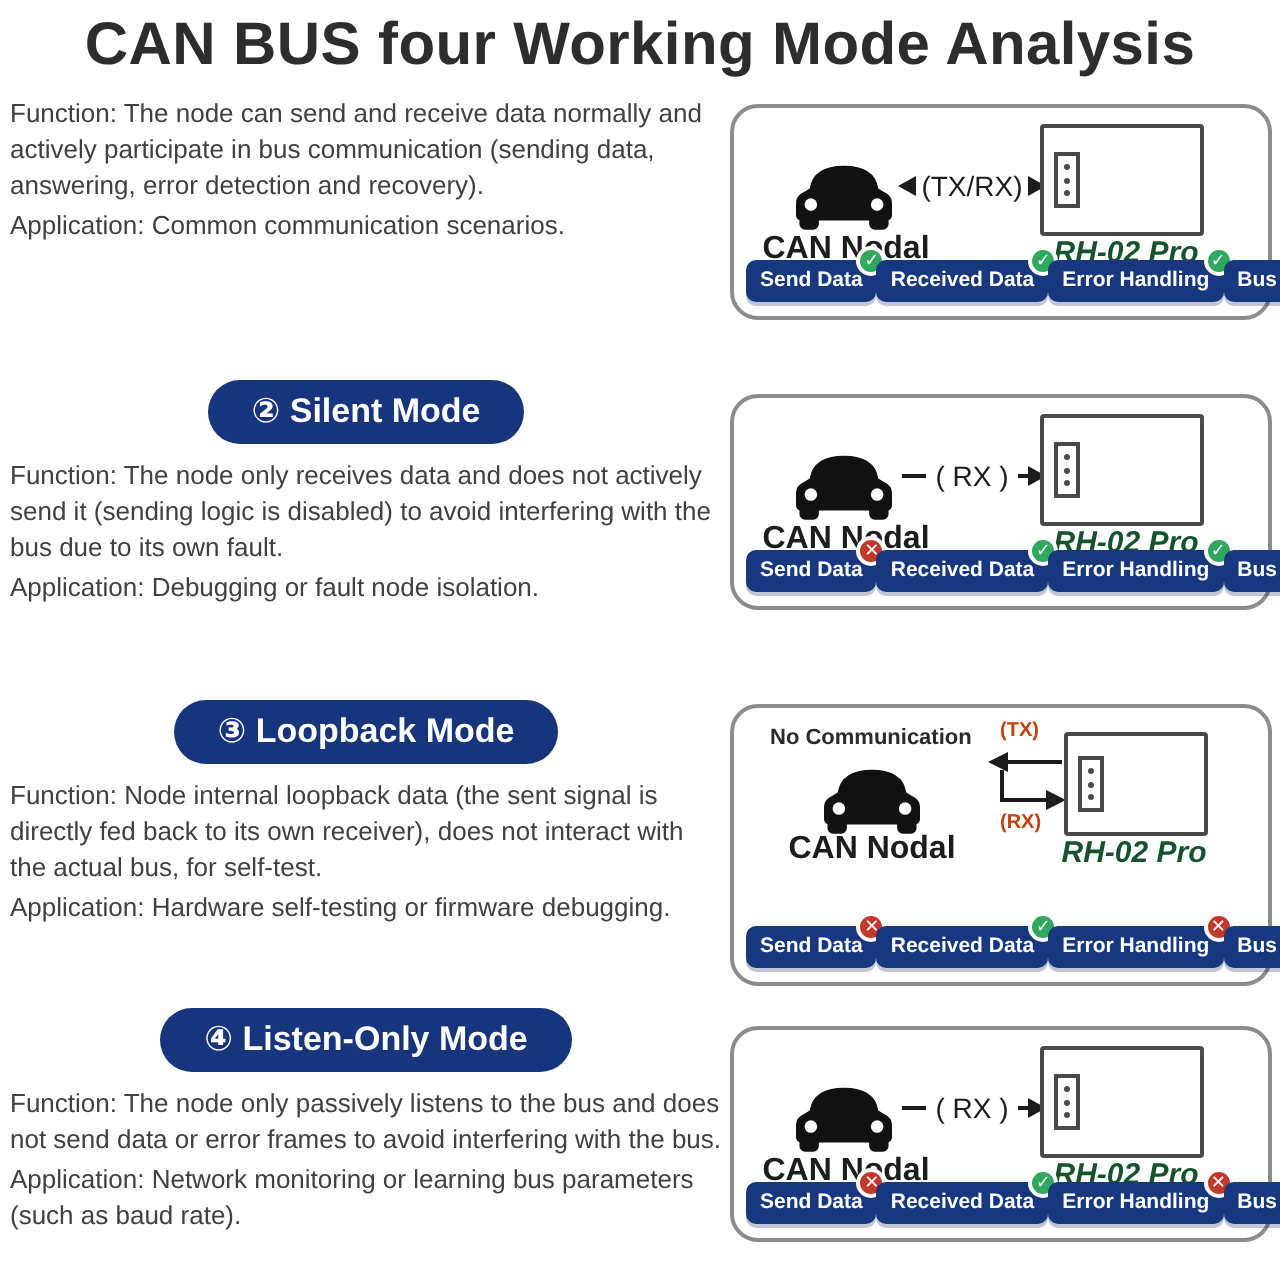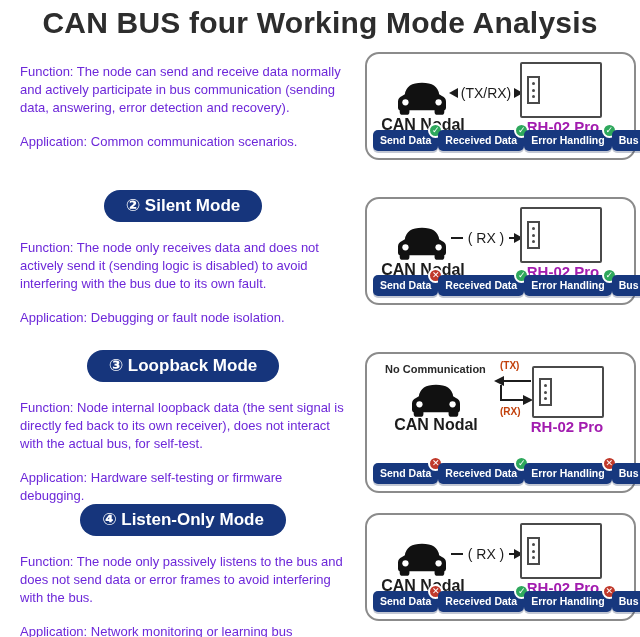--- a/index.html
+++ b/index.html
@@ -7,37 +7,37 @@
        font-family:"Liberation Sans","DejaVu Sans",sans-serif;color:#3d3d3d;}
 
   .page-title{position:absolute;top:6px;left:0;width:640px;text-align:center;
        font-size:30px;font-weight:bold;color:#2d2d2d;letter-spacing:.2px;}
 
   .section{position:absolute;left:0;width:640px;}
   .left{position:absolute;left:4px;top:0;width:358px;}
   .pillwrap{text-align:center;height:33px;margin-bottom:6px;}
   .pill{display:inline-block;background:#16357c;color:#fff;font-weight:bold;
        font-size:17px;padding:6px 22px;border-radius:19px;line-height:20px;}
-  .desc{margin:16px;font-size:13px;line-height:18px;color:#6d28d9;}
+  .desc{margin:1px;font-size:13px;line-height:18px;color:#404040;}
   .desc.app{margin-top:2px;}
 
   .panel{position:absolute;left:365px;width:271px;height:108px;
        border:2px solid #8b8b8b;border-radius:14px;background:#fff;box-sizing:border-box;}
 
   .car{position:absolute;width:58px;height:40px;}
   .car svg{width:100%;height:100%;}
   .car-label{position:absolute;font-weight:bold;font-size:16px;color:#1c1c1c;
        text-align:center;width:120px;}
   .device{position:absolute;background:#fff;border:2px solid #4a4a4a;border-radius:2px;}
   .device .conn-block{position:absolute;left:5px;top:50%;transform:translateY(-50%);
        width:13px;height:28px;border:2px solid #4a4a4a;background:#fff;box-sizing:border-box;
        display:flex;flex-direction:column;justify-content:space-evenly;align-items:center;}
   .device .dot{width:3px;height:3px;border-radius:50%;background:#4a4a4a;}
-  .device-label{position:absolute;font-weight:bold;font-size:15px;color:#a21caf;
-       text-align:center;width:120px;}
+  .device-label{position:absolute;font-weight:bold;font-size:15px;color:#14532d;
+       text-align:center;width:120px;font-style:italic;}
 
   .conn{position:absolute;display:flex;align-items:center;height:14px;}
   .hline{position:relative;height:2px;background:#1c1c1c;}
   .ah-left::before{content:'';position:absolute;left:-2px;top:-4px;width:0;height:0;
        border-top:5px solid transparent;border-bottom:5px solid transparent;
        border-right:9px solid #1c1c1c;}
   .ah-right::after{content:'';position:absolute;right:-2px;top:-4px;width:0;height:0;
        border-top:5px solid transparent;border-bottom:5px solid transparent;
        border-left:9px solid #1c1c1c;}
   .clabel{font-weight:normal;font-size:14px;color:#1c1c1c;padding:0 5px;white-space:nowrap;}

